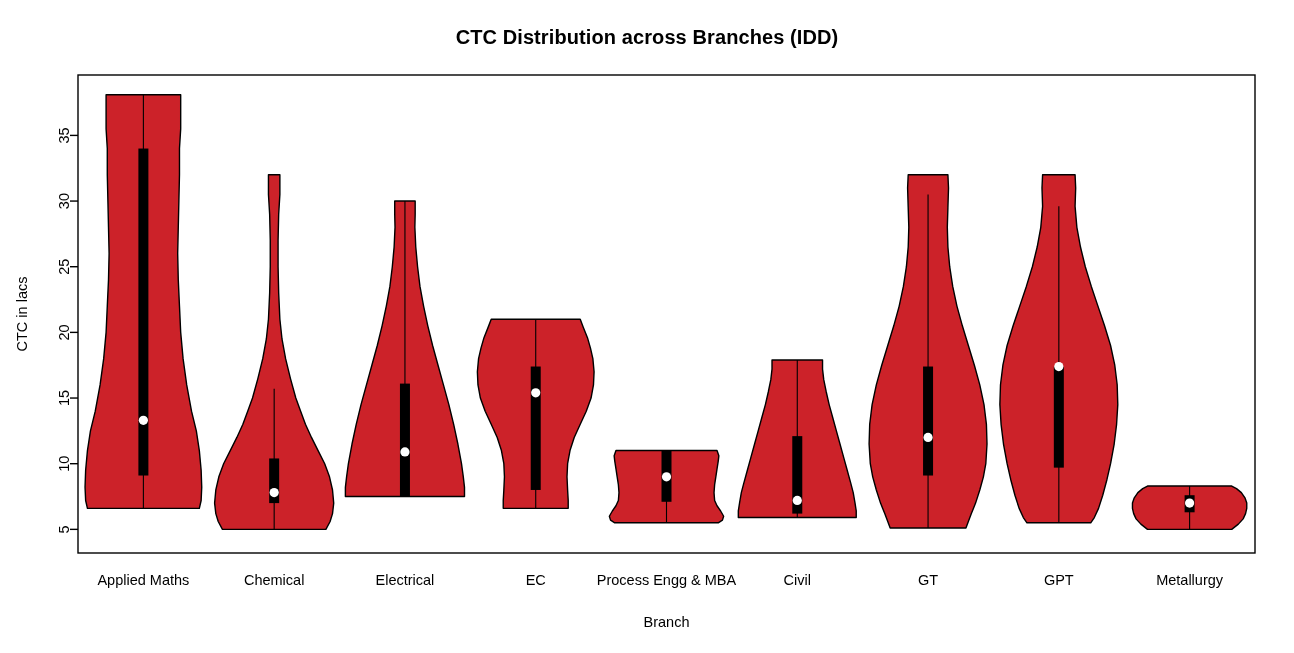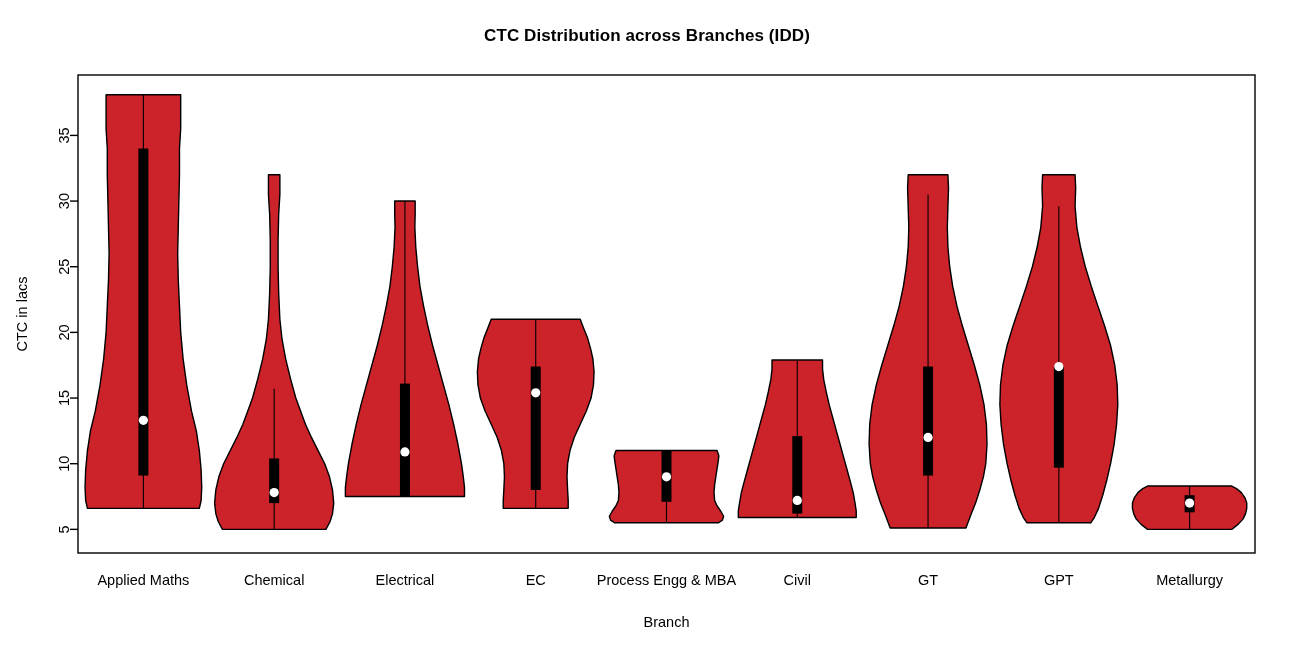--- a/index.html
+++ b/index.html
@@ -18,21 +18,21 @@
     width: 1294px;
     height: 653px;
     background: #ffffff;
   }
   #chart-title {
     position: absolute;
     top: 26px;
     left: 0;
     width: 1294px;
     text-align: center;
-    font-size: 17px;
+    font-size: 20px;
     font-weight: bold;
     color: #000000;
     font-family: "Liberation Sans", sans-serif;
     letter-spacing: 0.1px;
   }
   svg.plot-svg {
     position: absolute;
     top: 0;
     left: 0;
   }

